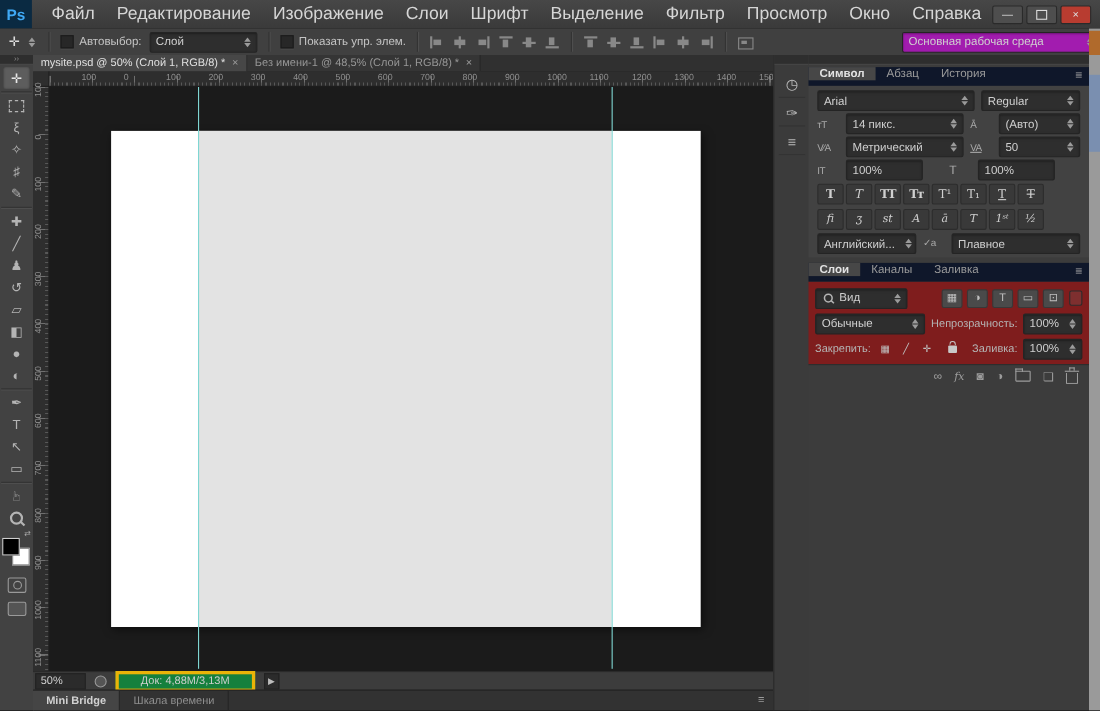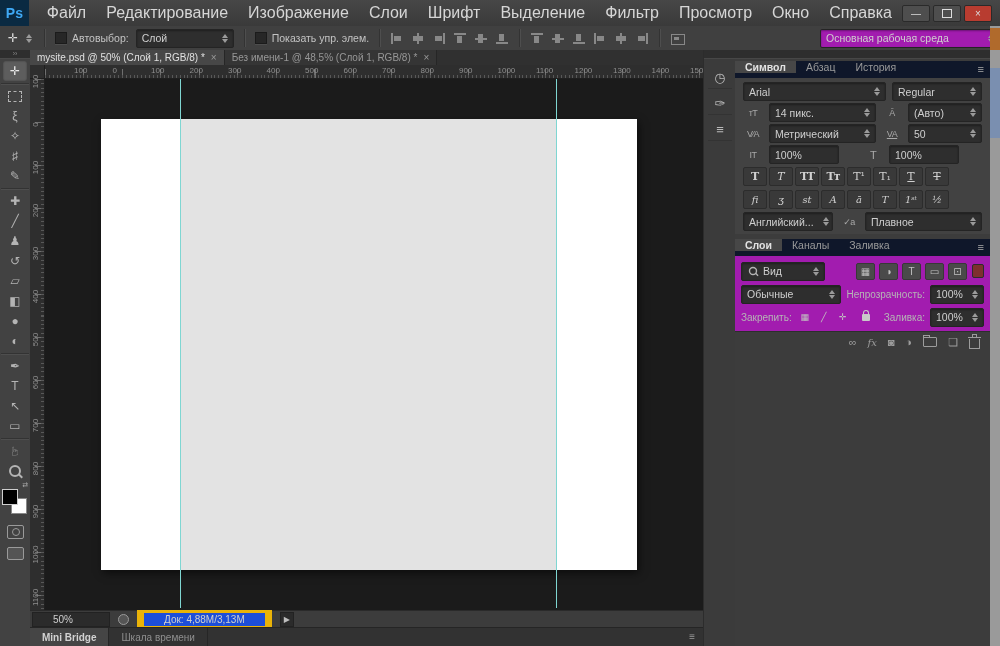--- a/index.html
+++ b/index.html
@@ -87,23 +87,23 @@
                repeating-linear-gradient(180deg,#6f6f6f 0 1px,transparent 1px 43px) top right/9px 100% no-repeat,#2e2e2e}
   .vlabel{position:absolute;left:-6px;width:22px;text-align:center;font-size:8px;color:#8f8f8f;transform:rotate(-90deg)}
   .viewport{flex:1;position:relative;background:#1b1b1b;overflow:hidden}
   .page{position:absolute;left:56px;top:40px;width:536px;height:451px;background:#fff;box-shadow:2px 3px 8px rgba(0,0,0,.55)}
   .grayblock{position:absolute;left:79px;top:0;width:376px;height:100%;background:#e3e3e3}
   .guide{position:absolute;top:0;bottom:2px;width:1px;background:#7fd6d2}
   .g1{left:135px}.g2{left:511px}
   .statusbar{height:16px;background:#3c3c3c;border-top:1px solid #2a2a2a;display:flex;align-items:center;
              gap:8px;font-size:10px;padding-left:2px}
   .zoomfield{width:36px;height:13px;background:#2b2b2b;border:1px solid #222;display:flex;align-items:center;
-             padding:0 20px;color:#cfcfcf}
+             padding:0 4px;color:#cfcfcf}
   .statdot{width:9px;height:9px;border:1px solid #999;border-radius:50%;display:inline-block;background:#555}
-  .docinfo{height:13px;background:#1d4ed8;border:7px solid #eab308;display:flex;align-items:center;
+  .docinfo{height:13px;background:#15803d;border:3px solid #eab308;display:flex;align-items:center;
            padding:0 20px;color:#cfcfcf}
   .statarrow{color:#1a1a1a;background:#2b2b2b;border:1px solid #222;height:13px;width:12px;display:flex;
              align-items:center;justify-content:center;color:#bdbdbd;font-size:8px}
   .minibridge{height:18px;background:#323232;border-top:1px solid #252525;display:flex;align-items:stretch;position:relative}
   .mb-tab{display:flex;align-items:center;padding:0 12px;font-size:10px;color:#8f8f8f;border-right:1px solid #262626}
   .mb-tab.active{background:#454545;color:#d2d2d2;font-weight:bold}
   .mb-menu{position:absolute;right:8px;top:3px;color:#9a9a9a;font-size:10px}
 
   
   .collapsed{position:absolute;left:703px;top:50px;width:32px;bottom:0;background:#3b3b3b;
@@ -116,33 +116,33 @@
   .rightdock{position:absolute;left:735px;top:50px;width:255px;bottom:0;background:#3c3c3c;display:flex;flex-direction:column}
   .dock-top{height:8px;background:#2e2e2e;border-bottom:1px solid #474747}
   .ptabs{height:17px;background:#0f172a;display:flex;align-items:flex-start;position:relative;margin-top:2px}
   .ptab{display:flex;align-items:center;padding:0 10px;font-size:10.5px;color:#9a9a9a}
   .ptab.active{background:#474747;color:#e2e2e2;font-weight:bold}
   .pmenu{position:absolute;right:6px;top:2px;color:#aaa;font-size:11px}
   .pbody{background:#424242;padding:5px 8px 4px}
   .crow{display:flex;align-items:center;gap:6px;margin-bottom:4px;height:17px}
   .crow .fld{flex:0 0 auto}
   .grow{flex:1 1 auto !important}
-  .icolbl{color:#a9a9a9;font-size:9px;width:20px;text-align:center;flex:0 0 20px;letter-spacing:-.5px}
+  .icolbl{color:#a9a9a9;font-size:9px;width:20px;flex:0 0 20px;letter-spacing:-.5px}
   .colorsw{width:40px;height:14px;background:#000;border:1px solid #1a1a1a;box-shadow:0 0 0 1px #555}
   .tbtnrow{display:flex;gap:2px;margin:2px 0 4px}
   .tbtn{width:22px;height:17px;background:#393939;border:1px solid #2c2c2c;border-radius:2px;display:flex;
         align-items:center;justify-content:center;font-family:"DejaVu Serif",serif;font-size:11px;color:#d0d0d0}
   .tbtn.ot{font-size:10px;font-style:italic}
   .k-bold{font-weight:bold}.k-italic{font-style:italic}
   .k-underline{text-decoration:underline}.k-strikethrough{text-decoration:line-through}
   .k-smallcaps,.k-caps{font-weight:bold;letter-spacing:-1px}
 
   
   .lpanel{display:flex;flex-direction:column;flex:1;min-height:0;margin-top:3px}
-  .lbody{background:#a21caf;padding:5px 6px 4px}
+  .lbody{background:#7f1d1d;padding:5px 6px 4px}
   .lrowf{display:flex;align-items:center;gap:5px;height:20px;margin-bottom:3px}
   .lbl{font-size:10px;color:#b5b5b5;white-space:nowrap}
   .fic{width:17px;height:15px;display:flex;align-items:center;justify-content:center;color:#c0c0c0;
        font-size:10px;background:#4a4a4a;border:1px solid #383838;border-radius:2px}
   .ftoggle{width:10px;height:12px;background:#7e2f2f;border:1px solid #2c2c2c;border-radius:2px;margin-left:auto}
   .lockic{width:16px;height:14px;display:flex;align-items:center;justify-content:center;color:#c0c0c0;font-size:9px}
   .layerlist{flex:1;background:#3f3f3f;border-top:1px solid #2f2f2f;min-height:0}
   .llayer{height:27px;display:flex;align-items:center;border-bottom:1px solid #363636;padding-right:8px}
   .llayer.selected{background:#4c5b72}
   .eyewrap{width:22px;display:flex;justify-content:center;border-right:1px solid #363636;align-self:stretch;align-items:center}

